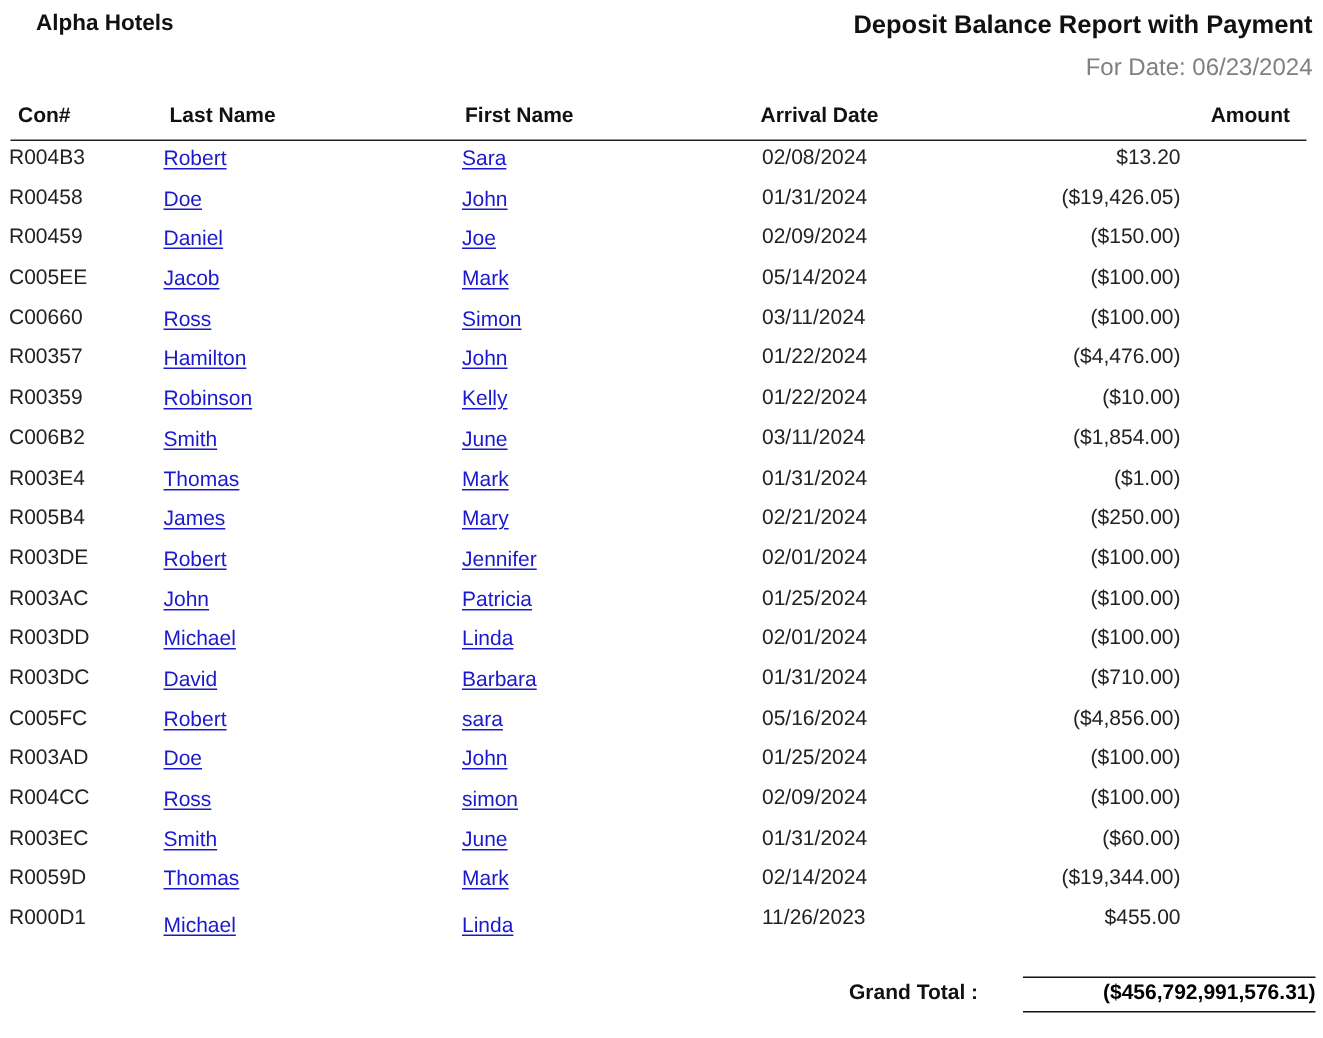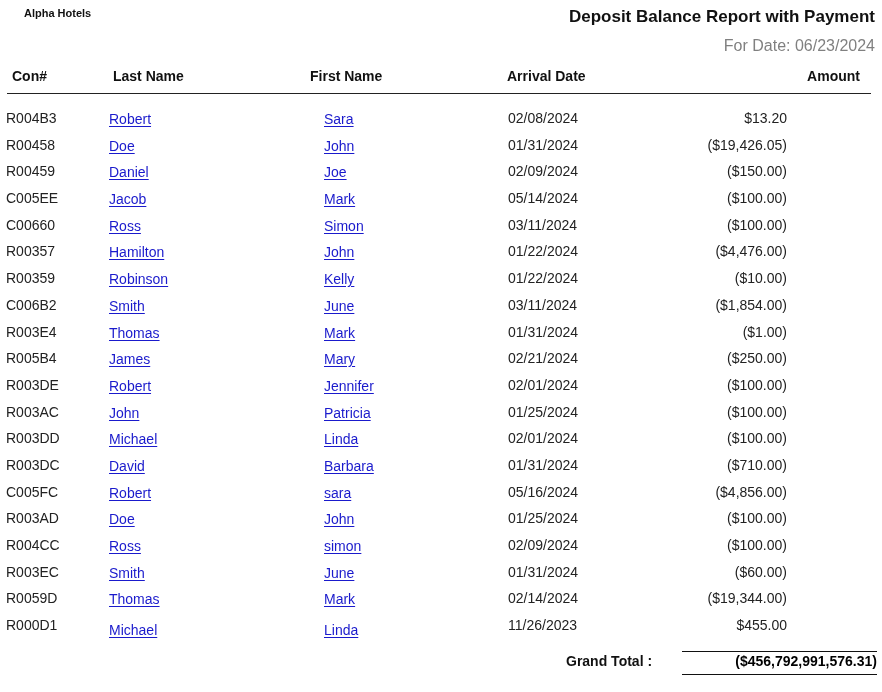--- a/index.html
+++ b/index.html
@@ -2,43 +2,43 @@
 <html><head>
 <meta charset="utf-8">
 <style>
   html, body { margin: 0; padding: 0; background: #ffffff; }
   body {
     width: 882px; height: 692px; position: relative; overflow: hidden;
     font-family: "Liberation Sans", sans-serif; color: #111111;
   }
   .company {
     position: absolute; left: 24px; top: 7px;
-    font-size: 11px; font-weight: bold; color: #111;
+    font-size: 15px; font-weight: bold; color: #111;
   }
   .report-title {
     position: absolute; right: 7px; top: 7px;
     font-size: 17px; font-weight: bold; color: #111; text-align: right;
   }
   .report-date {
     position: absolute; right: 7px; top: 37px;
     font-size: 16px; font-weight: normal; color: #808080; text-align: right;
   }
   .hdr {
     position: absolute; top: 68px; font-size: 14px; font-weight: bold; color: #111;
   }
   .hdr-rule {
     position: absolute; left: 7px; top: 93px; width: 864px; height: 0;
     border-top: 1px solid #222;
   }
-  .rows { position: absolute; left: 0; top: 106px; width: 792px; }
+  .rows { position: absolute; left: 0; top: 92px; width: 792px; }
   .row { position: relative; height: 26.7px; }
   .cell { position: absolute; font-size: 14px; top: 4px; }
   .c-con { left: 6px; color: #222; }
   .c-last { left: 109px; top: 5px; }
-  .c-first { left: 308px; top: 5px; margin-left: 16px; }
+  .c-first { left: 308px; top: 5px; }
   .c-date { left: 508px; color: #222; }
   .c-amt { right: 5px; color: #222; text-align: right; }
   a.lnk {
     color: #1a1acc; text-decoration: underline; cursor: pointer;
     text-underline-offset: 2px;
   }
   .c-last.last-row, .c-first.last-row { top: 9px; }
   .gt-label {
     position: absolute; left: 566px; top: 653px;
     font-size: 14px; font-weight: bold; color: #111;

